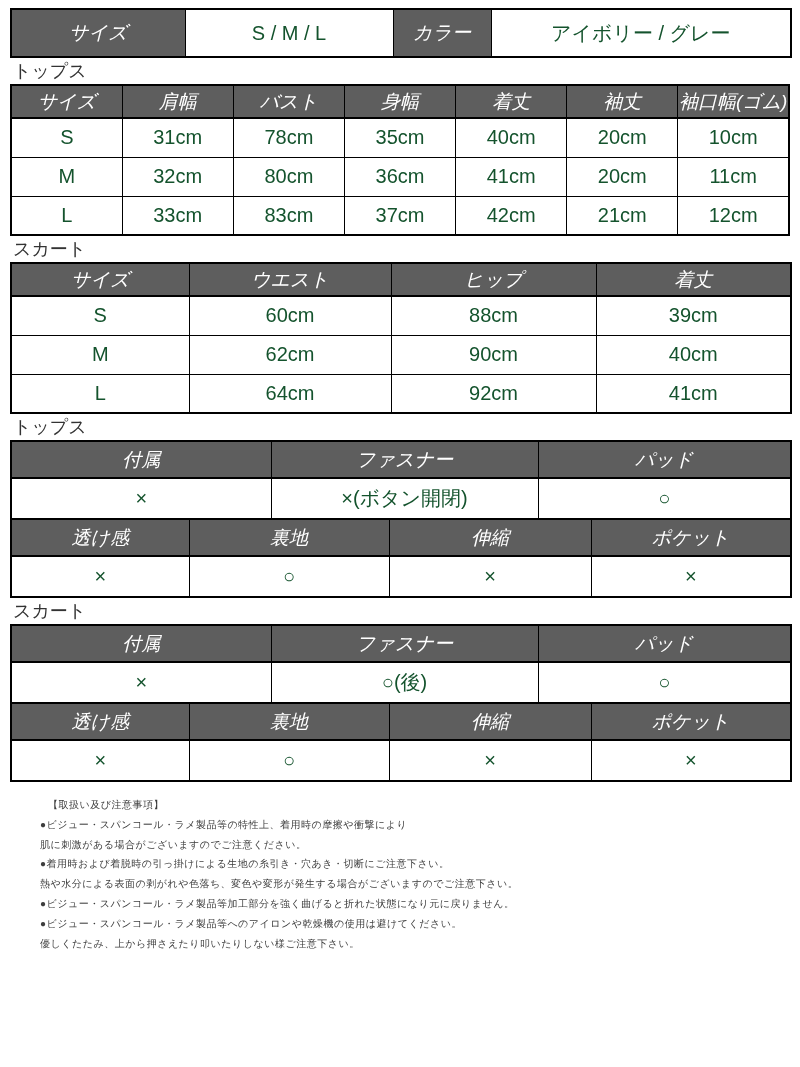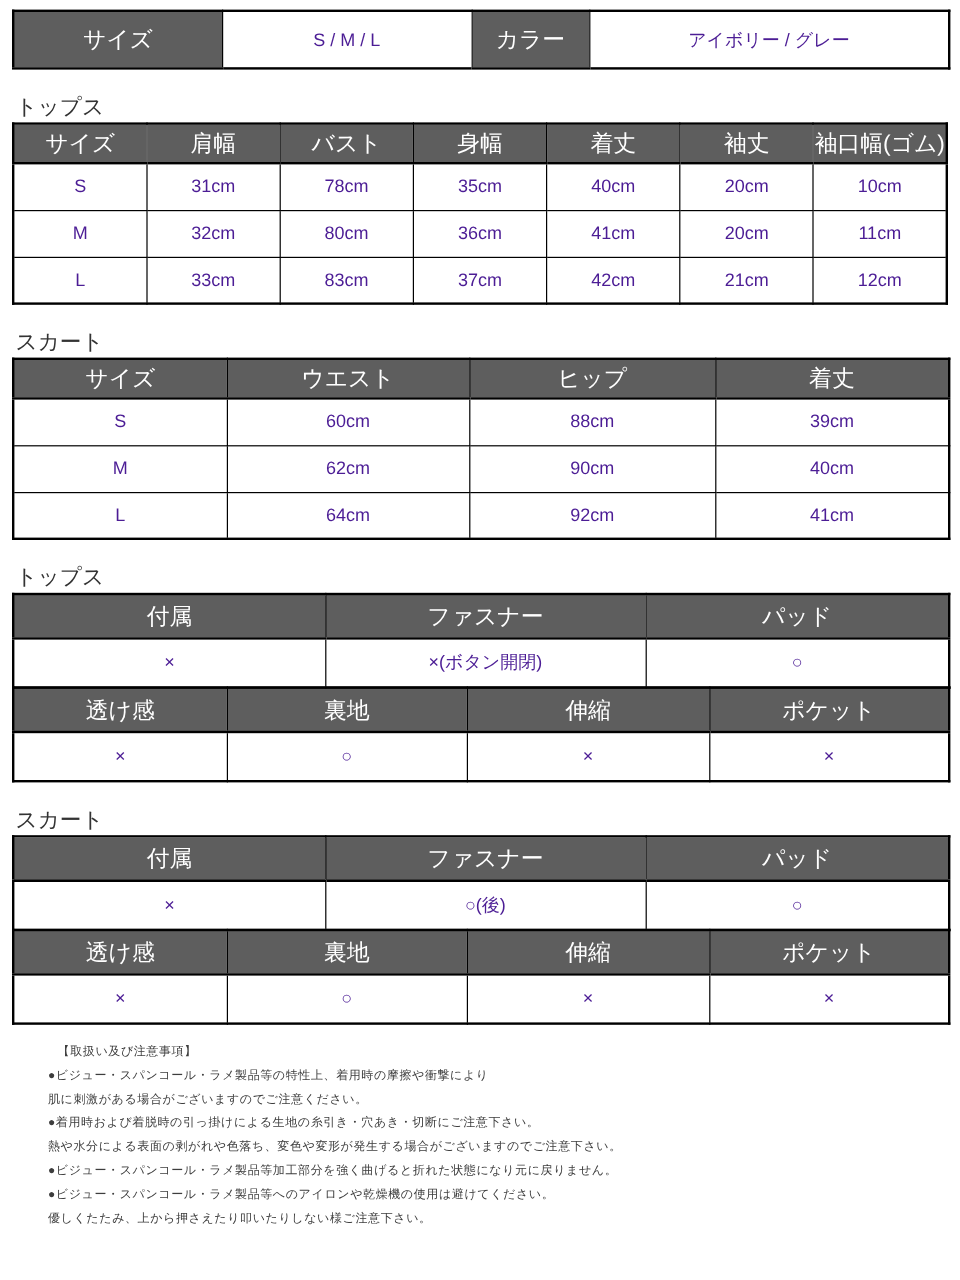--- a/index.html
+++ b/index.html
@@ -12,40 +12,40 @@
   }
   .page { padding: 8px 10px 0 10px; }
 
   table { border-collapse: collapse; table-layout: fixed; width: 780px; }
   table.bordered { border: 2px solid #000; }
   th, td { border: 1px solid #000; text-align: center; vertical-align: middle; overflow: hidden; white-space: nowrap; }
   th {
     background: #5e5e5e; color: #ffffff;
     font-weight: normal; font-size: 19px;
   }
-  td { font-size: 15px; color: #4c1d95; background: #ffffff; }
+  td { font-size: 20px; color: #14532d; background: #ffffff; }
   th.small-head { font-size: 19px; }
-  th { border-bottom-width: 2px; }
+  th { border-bottom-width: 2px; font-style: italic; }
 
   
   .info-table tr { height: 48px; }
 
   
   .spec-table thead tr { height: 33px; }
   .spec-table tbody tr { height: 39px; }
 
   
   .feat-table thead tr { height: 37px; }
   .feat-table tbody tr { height: 41px; }
   .feat-sub2 { margin-top: -2px; padding-left: 29px; }
 
   .sec-label {
     font-size: 18px; color: #333;
     height: 25px; line-height: 25px;
-    padding-left: 3px; margin-top: 19px;
+    padding-left: 3px; margin-top: 1px;
   }
 
   .notes {
     margin: 13px 0 0 30px;
     font-size: 10px; line-height: 19.8px;
     color: #3d3d3d; letter-spacing: 0.5px;
   }
   .notes-title { padding-left: 8px; }
 </style>
 </head>

